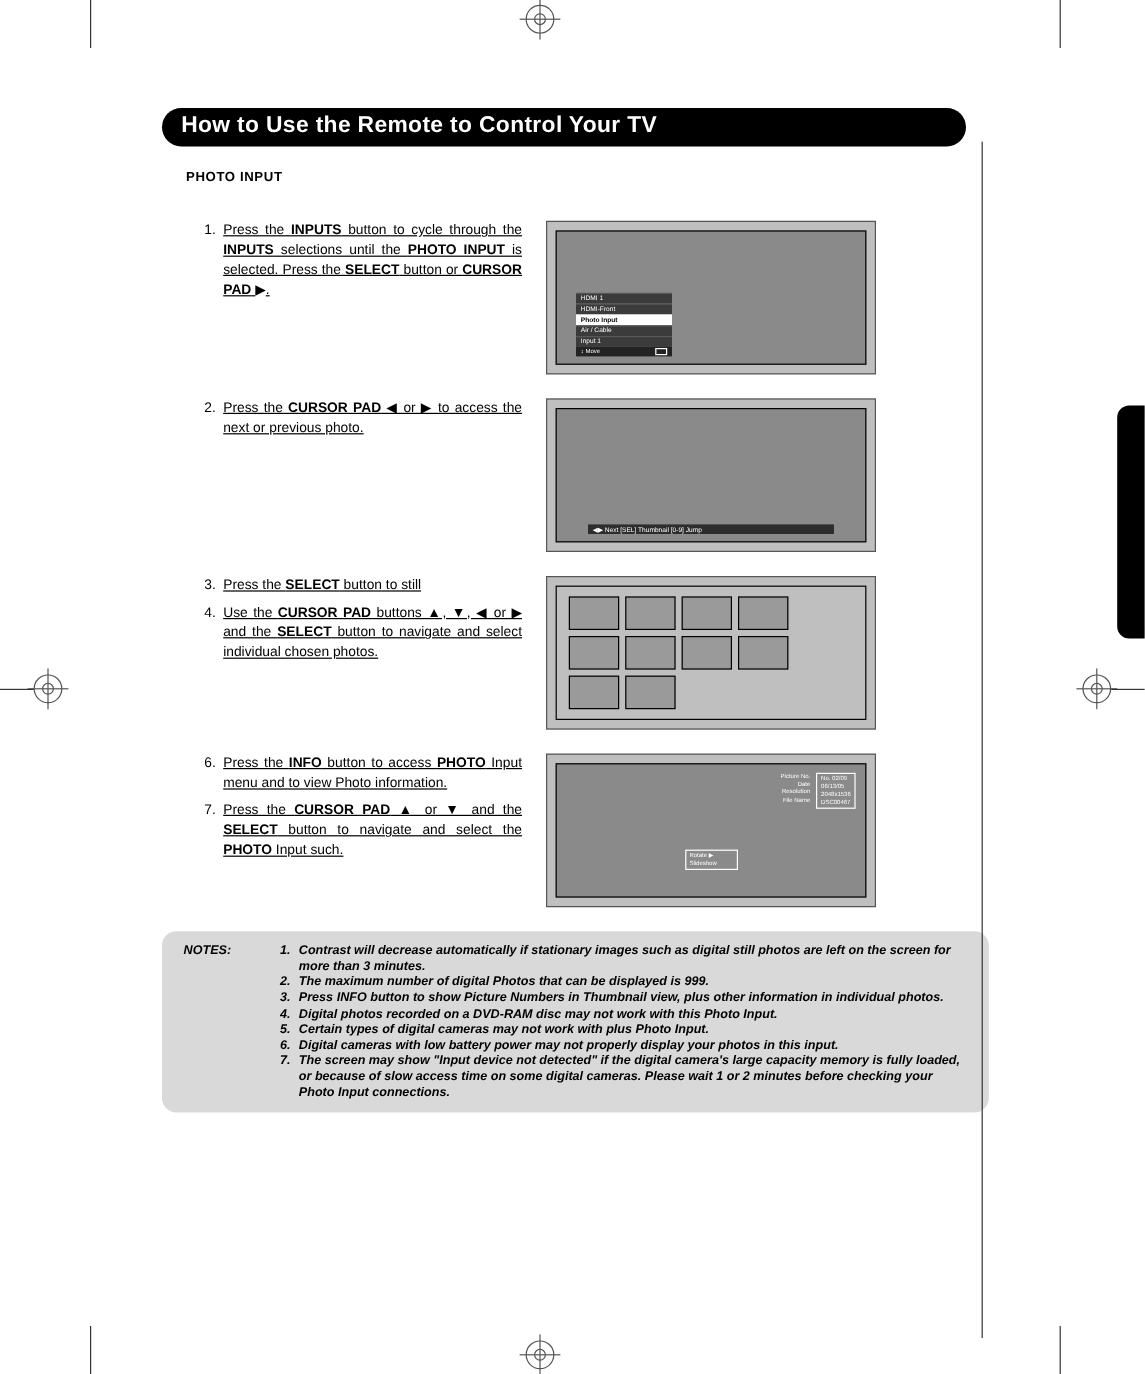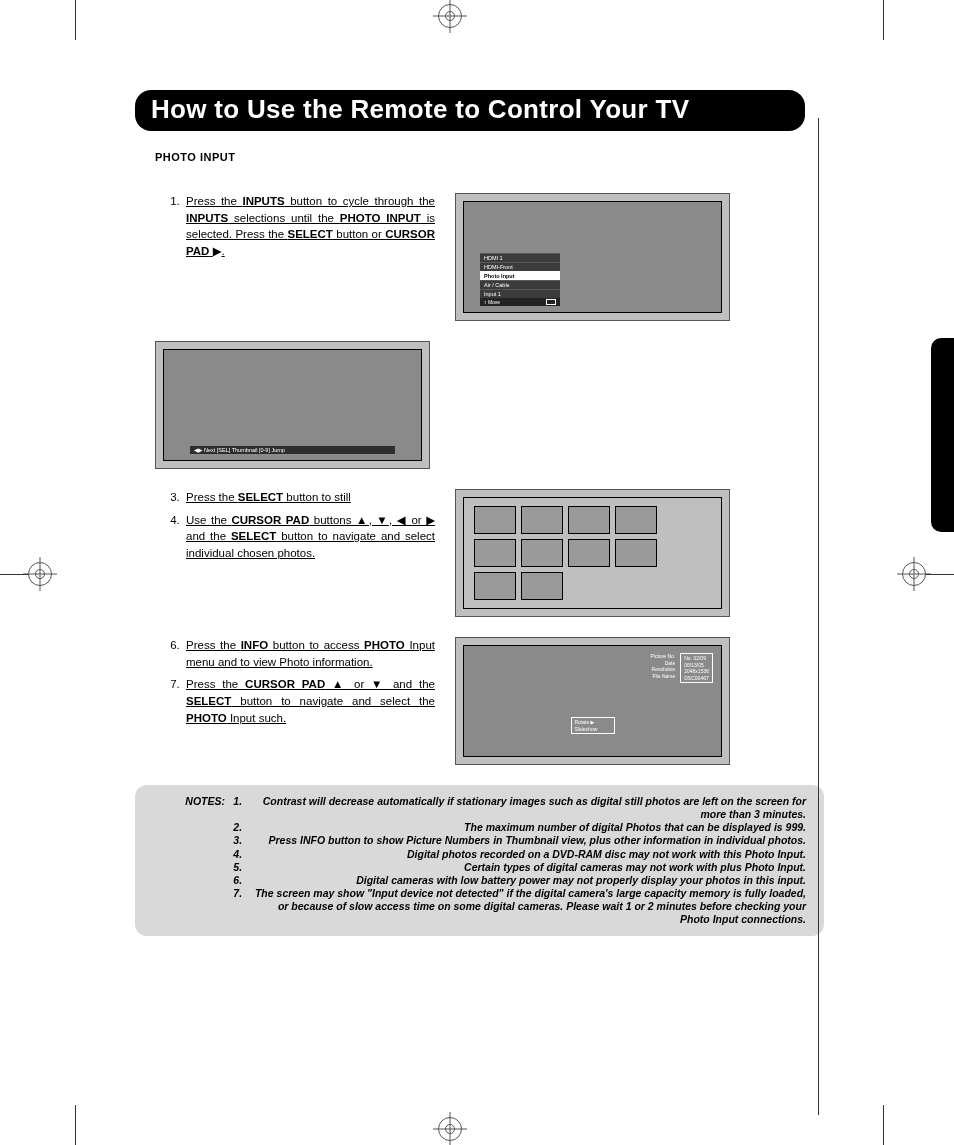--- a/index.html
+++ b/index.html
@@ -44,21 +44,21 @@
     left: 75px;
     top: 0;
     right: 70px;
     bottom: 0;
     padding-top: 90px;
   }
   .title-bar {
     background: #000;
     color: #fff;
     font-weight: 900;
-    font-size: 26px;
+    font-size: 19px;
     border-radius: 16px;
     padding: 4px 16px 6px 16px;
     width: 670px;
     margin-left: 60px;
     letter-spacing: 0.3px;
   }
   .section-heading {
     font-weight: 900;
     font-size: 11px;
     letter-spacing: 0.5px;
@@ -226,21 +226,21 @@
   
   .notes {
     margin: 8px 60px 0 60px;
     background: #d9d9d9;
     border-radius: 12px;
     padding: 10px 18px 10px 18px;
     font-size: 10.5px;
     font-style: italic;
     line-height: 1.25;
   }
-  .notes-inner { display: flex; text-align: right; }
+  .notes-inner { display: flex; }
   .notes-label {
     font-weight: 900;
     width: 72px;
     flex-shrink: 0;
   }
   .notes ol {
     margin: 0;
     padding-left: 20px;
     font-weight: 700;
     font-style: italic;
@@ -299,20 +299,27 @@
               <span>↕ Move</span>
               <span class="box-ic"></span>
             </div>
           </div>
         </div>
       </div>
     </div>
   </div>
 
   <div class="row">
+    <div class="text-col">
+      <ol start="2">
+        <li>
+          <span>Press the </span><span class="b">CURSOR PAD</span><span> ◀ or ▶ to access the next or previous photo.</span>
+        </li>
+      </ol>
+    </div>
     <div class="screen-col">
       <div class="screen-frame">
         <div class="screen-inner">
           <div class="footer-bar">
             <span>◀▶ Next       [SEL]  Thumbnail     [0-9] Jump</span>
           </div>
         </div>
       </div>
     </div>
   </div>

